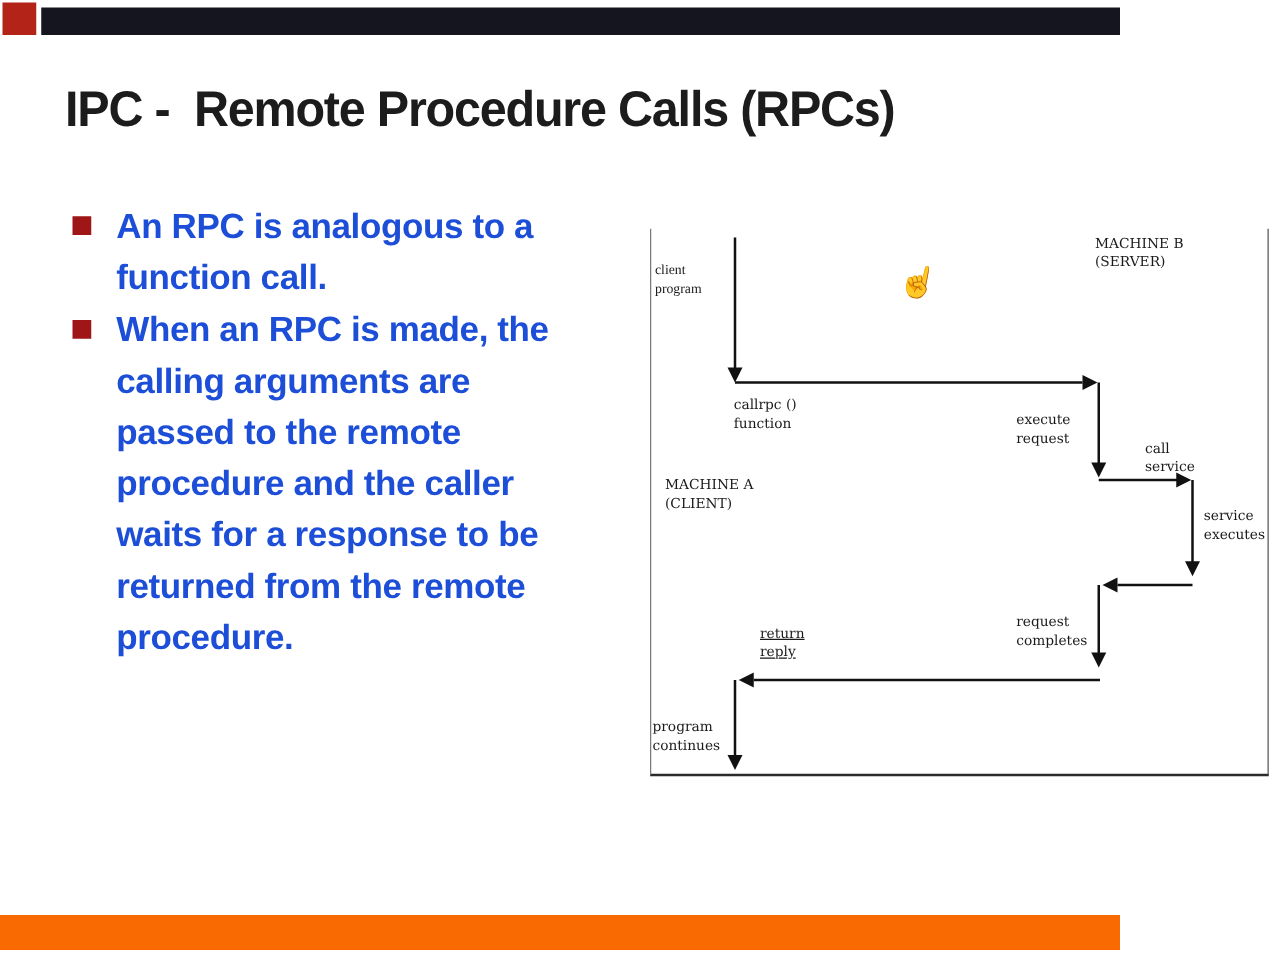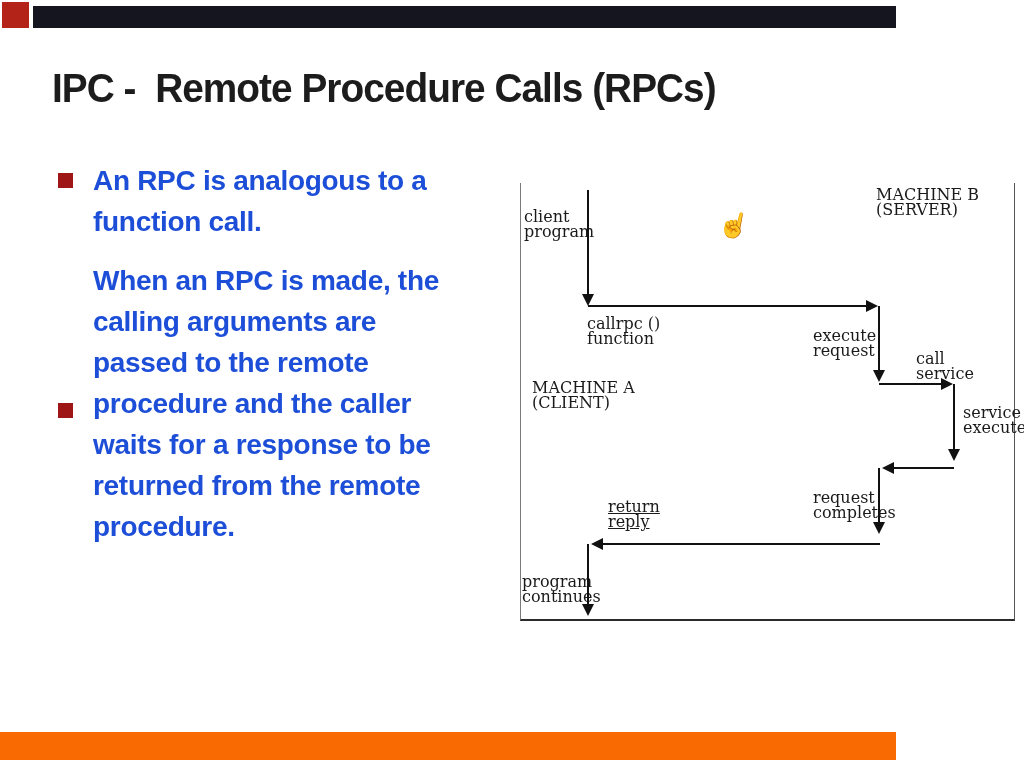--- a/index.html
+++ b/index.html
@@ -13,30 +13,30 @@
   .bottom-bar { position: absolute; left: 0; right: 0; top: 732px; height: 28px; background: #f96a02; }
 
   
   .title { position: absolute; left: 52px; top: 66px; font-size: 40px; font-weight: bold;
     color: #1c1c1c; letter-spacing: -1px; white-space: pre; transform: scaleX(0.97);
     transform-origin: left center; }
 
   
   .bullets { position: absolute; left: 58px; top: 160px; width: 430px; }
   .bullet-item { display: flex; align-items: flex-start; }
-  .bullet-item + .bullet-item { margin-top: 18px; align-items: center; }
+  .bullet-item + .bullet-item { margin-top: 1px; }
   .bullet-marker { flex: 0 0 15px; width: 15px; height: 15px; margin-top: 13px; background: #9e1616; }
   .bullet-text { margin-left: 20px; font-size: 28px; line-height: 41px; font-weight: bold;
     color: #1d4ed8; white-space: pre-line; letter-spacing: -0.3px; }
 
   
   .diagram { position: absolute; left: 520px; top: 183px; width: 495px; height: 438px;
     border-left: 1px solid #7a7a7a; border-right: 1px solid #565656; border-bottom: 2px solid #2b2b2b;
     background: #ffffff; }
-  .dlabel { position: absolute; font-family: "DejaVu Serif", serif; font-size: 16px;
+  .dlabel { position: absolute; font-family: "DejaVu Serif", serif; font-size: 11px;
     line-height: 15px; color: #1a1a1a; white-space: pre-line; }
   .dline { position: absolute; background: #111111; }
   .ah { position: absolute; width: 0; height: 0; }
   .ah-down  { border-left: 6px solid transparent; border-right: 6px solid transparent; border-top: 12px solid #111111; }
   .ah-right { border-top: 6px solid transparent; border-bottom: 6px solid transparent; border-left: 12px solid #111111; }
   .ah-left  { border-top: 6px solid transparent; border-bottom: 6px solid transparent; border-right: 12px solid #111111; }
   .hand { position: absolute; font-size: 25px; color: #222222; transform: rotate(12deg); }
 </style>
 </head>
 <body>
@@ -60,21 +60,21 @@
 calling arguments are
 passed to the remote
 procedure and the caller
 waits for a response to be
 returned from the remote
 procedure.</div>
     </div>
   </div>
 
   <div class="diagram">
-      <div class="dlabel" style="left: 3px; top: 26px;">client
+      <div class="dlabel" style="left: 3px; top: 26px; font-family: Liberation Serif, serif;">client
 program</div>
       <div class="dlabel" style="left: 355px; top: 4px;">MACHINE B
 (SERVER)</div>
       <div class="dlabel" style="left: 66px; top: 133px;">callrpc ()
 function</div>
       <div class="dlabel" style="left: 11px; top: 197px;">MACHINE A
 (CLIENT)</div>
       <div class="dlabel" style="left: 292px; top: 145px;">execute
 request</div>
       <div class="dlabel" style="left: 367px; top: 168px; margin-left: 28px;">call

